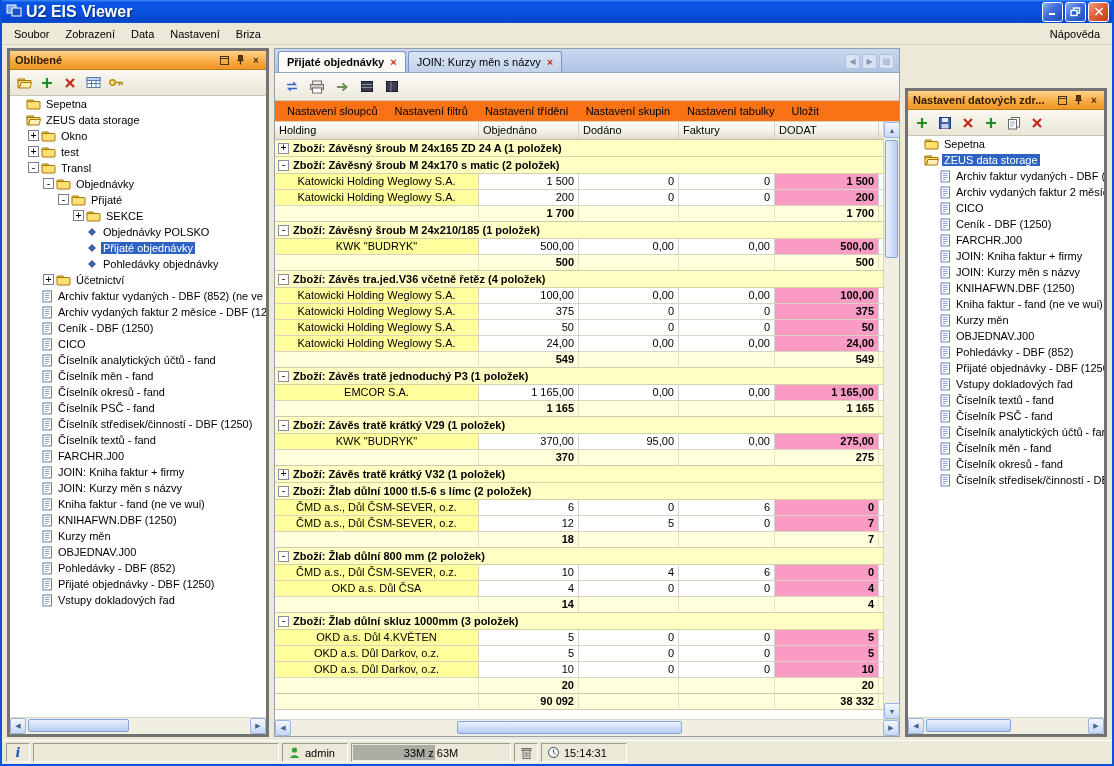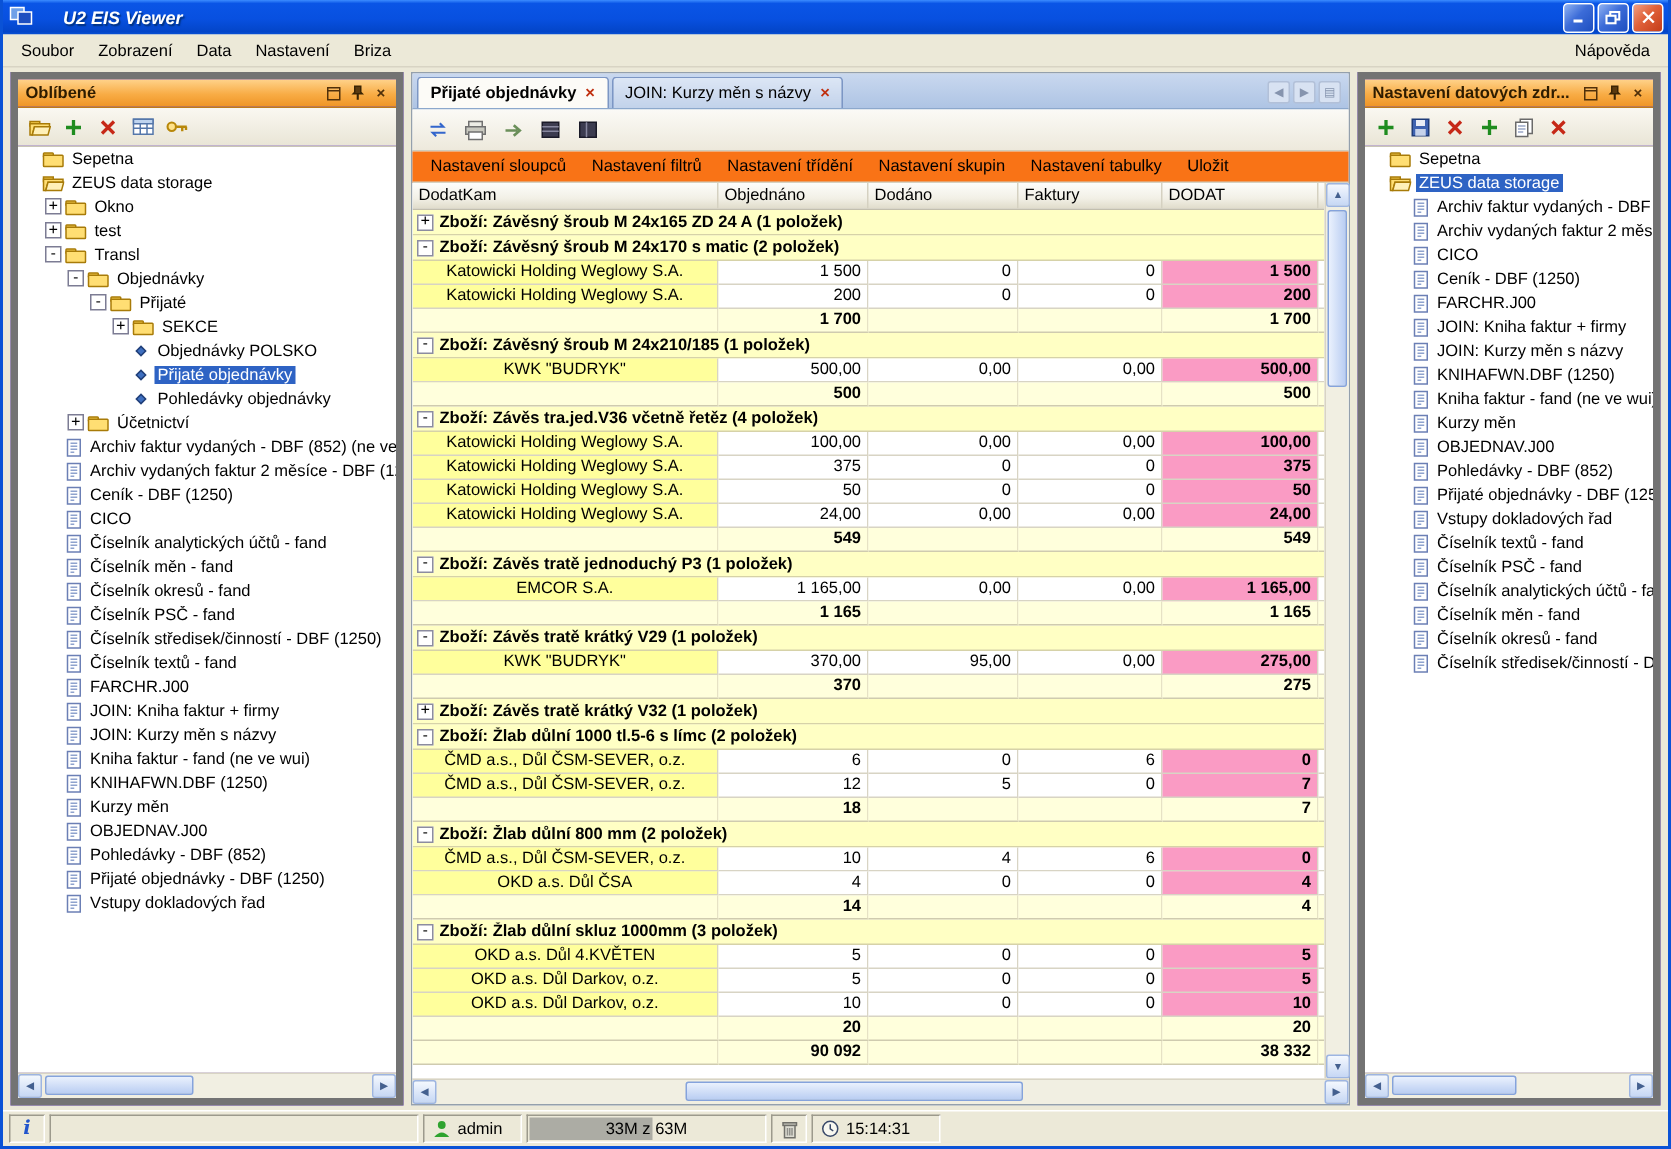--- a/index.html
+++ b/index.html
@@ -4,40 +4,40 @@
 <style>
   * {margin:0;padding:0;box-sizing:border-box;}
   html,body {width:1114px;height:766px;overflow:hidden;background:#ECE9D8;
     font-family:"Liberation Sans",sans-serif;font-size:11px;color:#000;}
   .window {width:1114px;height:766px;display:flex;flex-direction:column;background:#ECE9D8;
     border-left:2px solid #0A52D6;border-right:2px solid #0A52D6;border-bottom:2px solid #0A52D6;}
 
   
   .titlebar {flex:0 0 23px;display:flex;align-items:center;padding:0 3px 0 4px;
     background:linear-gradient(180deg,#3C8CFF 0%,#0A55E6 10%,#0850E0 55%,#0345C8 92%,#0A52D6 100%);}
-  .title-text {color:#fff;font-size:12px;font-weight:bold;margin-left:20px;flex:1;
-    text-shadow:1px 1px 1px #00317E;white-space:nowrap;font-style:italic;}
+  .title-text {color:#fff;font-size:16px;font-weight:bold;margin-left:4px;flex:1;
+    text-shadow:1px 1px 1px #00317E;white-space:nowrap;}
   .win-btns {display:flex;gap:2px;}
   .winbtn {width:21px;height:20px;border:1px solid #fff;border-radius:3px;display:flex;
     align-items:center;justify-content:center;
     background:linear-gradient(135deg,#8FB2F2 0%,#3C6CD8 45%,#1E4FC0 100%);}
   .winbtn.close {background:linear-gradient(135deg,#F2A083 0%,#E0613A 45%,#C43C18 100%);}
 
   
   .menubar {flex:0 0 22px;display:flex;align-items:stretch;background:#ECE9D8;
     border-bottom:1px solid #D8D4C4;padding:0 4px;}
   .menu-item {padding:0 8px;display:flex;align-items:center;cursor:default;white-space:nowrap;}
   .menu-items {display:flex;flex:1;}
   .menu-right {margin-left:auto;display:flex;align-items:center;padding:0 8px;}
 
   
   .main {flex:1;display:flex;padding:3px 5px;gap:5px;min-height:0;}
-  .panel {display:flex;flex-direction:column;border:5px solid #737373;background:#8b5cf6;min-height:0;}
+  .panel {display:flex;flex-direction:column;border:3px solid #737373;background:#0f766e;min-height:0;}
   .left-panel {flex:0 0 262px;width:262px;}
-  .right-panel {flex:0 0 202px;width:202px;}
+  .right-panel {flex:0 0 202px;width:202px;margin-top:40px;}
   .center-panel {flex:1;display:flex;flex-direction:column;min-width:0;border:1px solid #94A0AC;background:#fff;}
 
   
   .panel-header {flex:0 0 19px;display:flex;align-items:center;padding:0 3px 0 5px;
     background:linear-gradient(180deg,#FFD28A 0%,var(--panel-header-orange,#F8AC45) 55%,#EF9526 100%);
     border-bottom:1px solid #C07A18;font-weight:bold;color:#2E1C00;}
   .panel-title {flex:1;overflow:hidden;white-space:nowrap;}
   .panel-header-icons {display:flex;gap:2px;align-items:center;}
   .ph-icon {width:14px;height:14px;display:flex;align-items:center;justify-content:center;
     color:#50300A;font-weight:bold;font-size:10px;}
@@ -610,21 +610,21 @@
           <span class="link-btn">Nastavení sloupců</span>
           <span class="link-btn">Nastavení filtrů</span>
           <span class="link-btn">Nastavení třídění</span>
           <span class="link-btn">Nastavení skupin</span>
           <span class="link-btn">Nastavení tabulky</span>
           <span class="link-btn">Uložit</span>
         </div>
       <div class="table-wrap">
         <div class="table-main">
           <div class="thead">
-              <div class="th c0">DodatKam</div>
+              <div class="th c0">Holding</div>
               <div class="th c1">Objednáno</div>
               <div class="th c2">Dodáno</div>
               <div class="th c3">Faktury</div>
               <div class="th c4">DODAT</div>
               <div class="th fill"></div>
             </div>
           <div class="tbody">
               <div class="grow">
                 <span class="gexp">+</span>
                 <span class="gtitle">Zboží: Závěsný šroub M 24x165 ZD 24 A (1 položek)</span>

